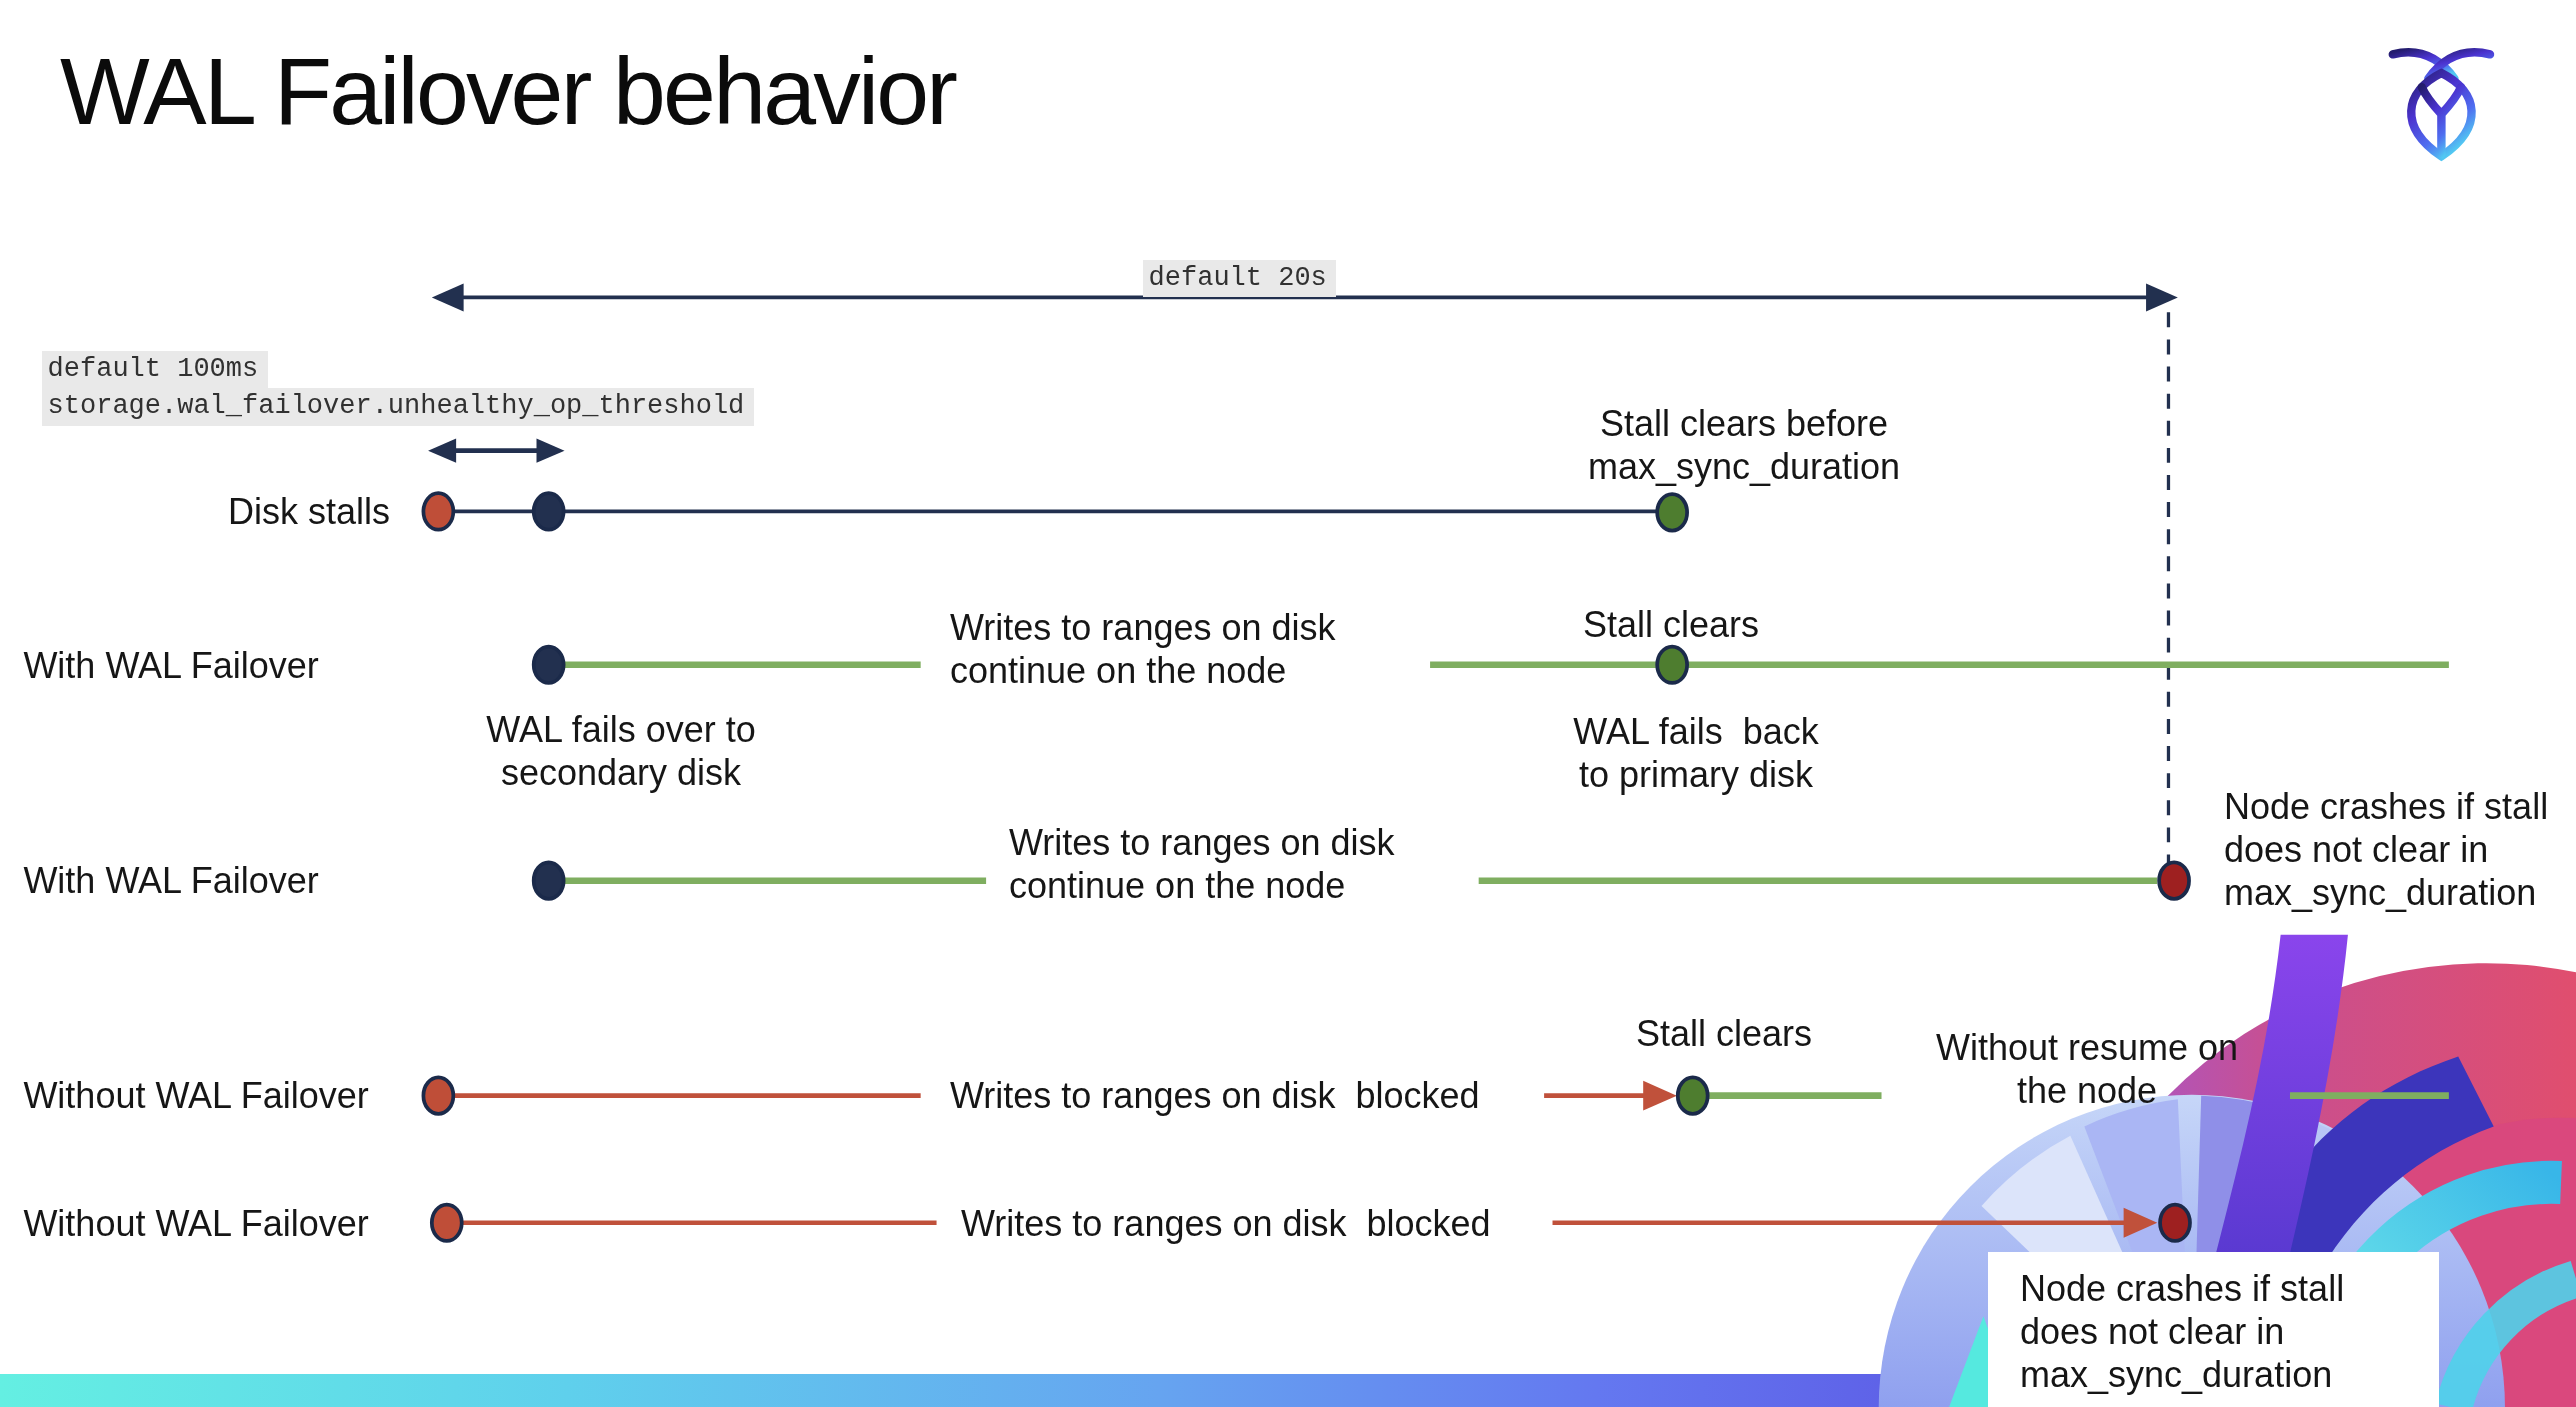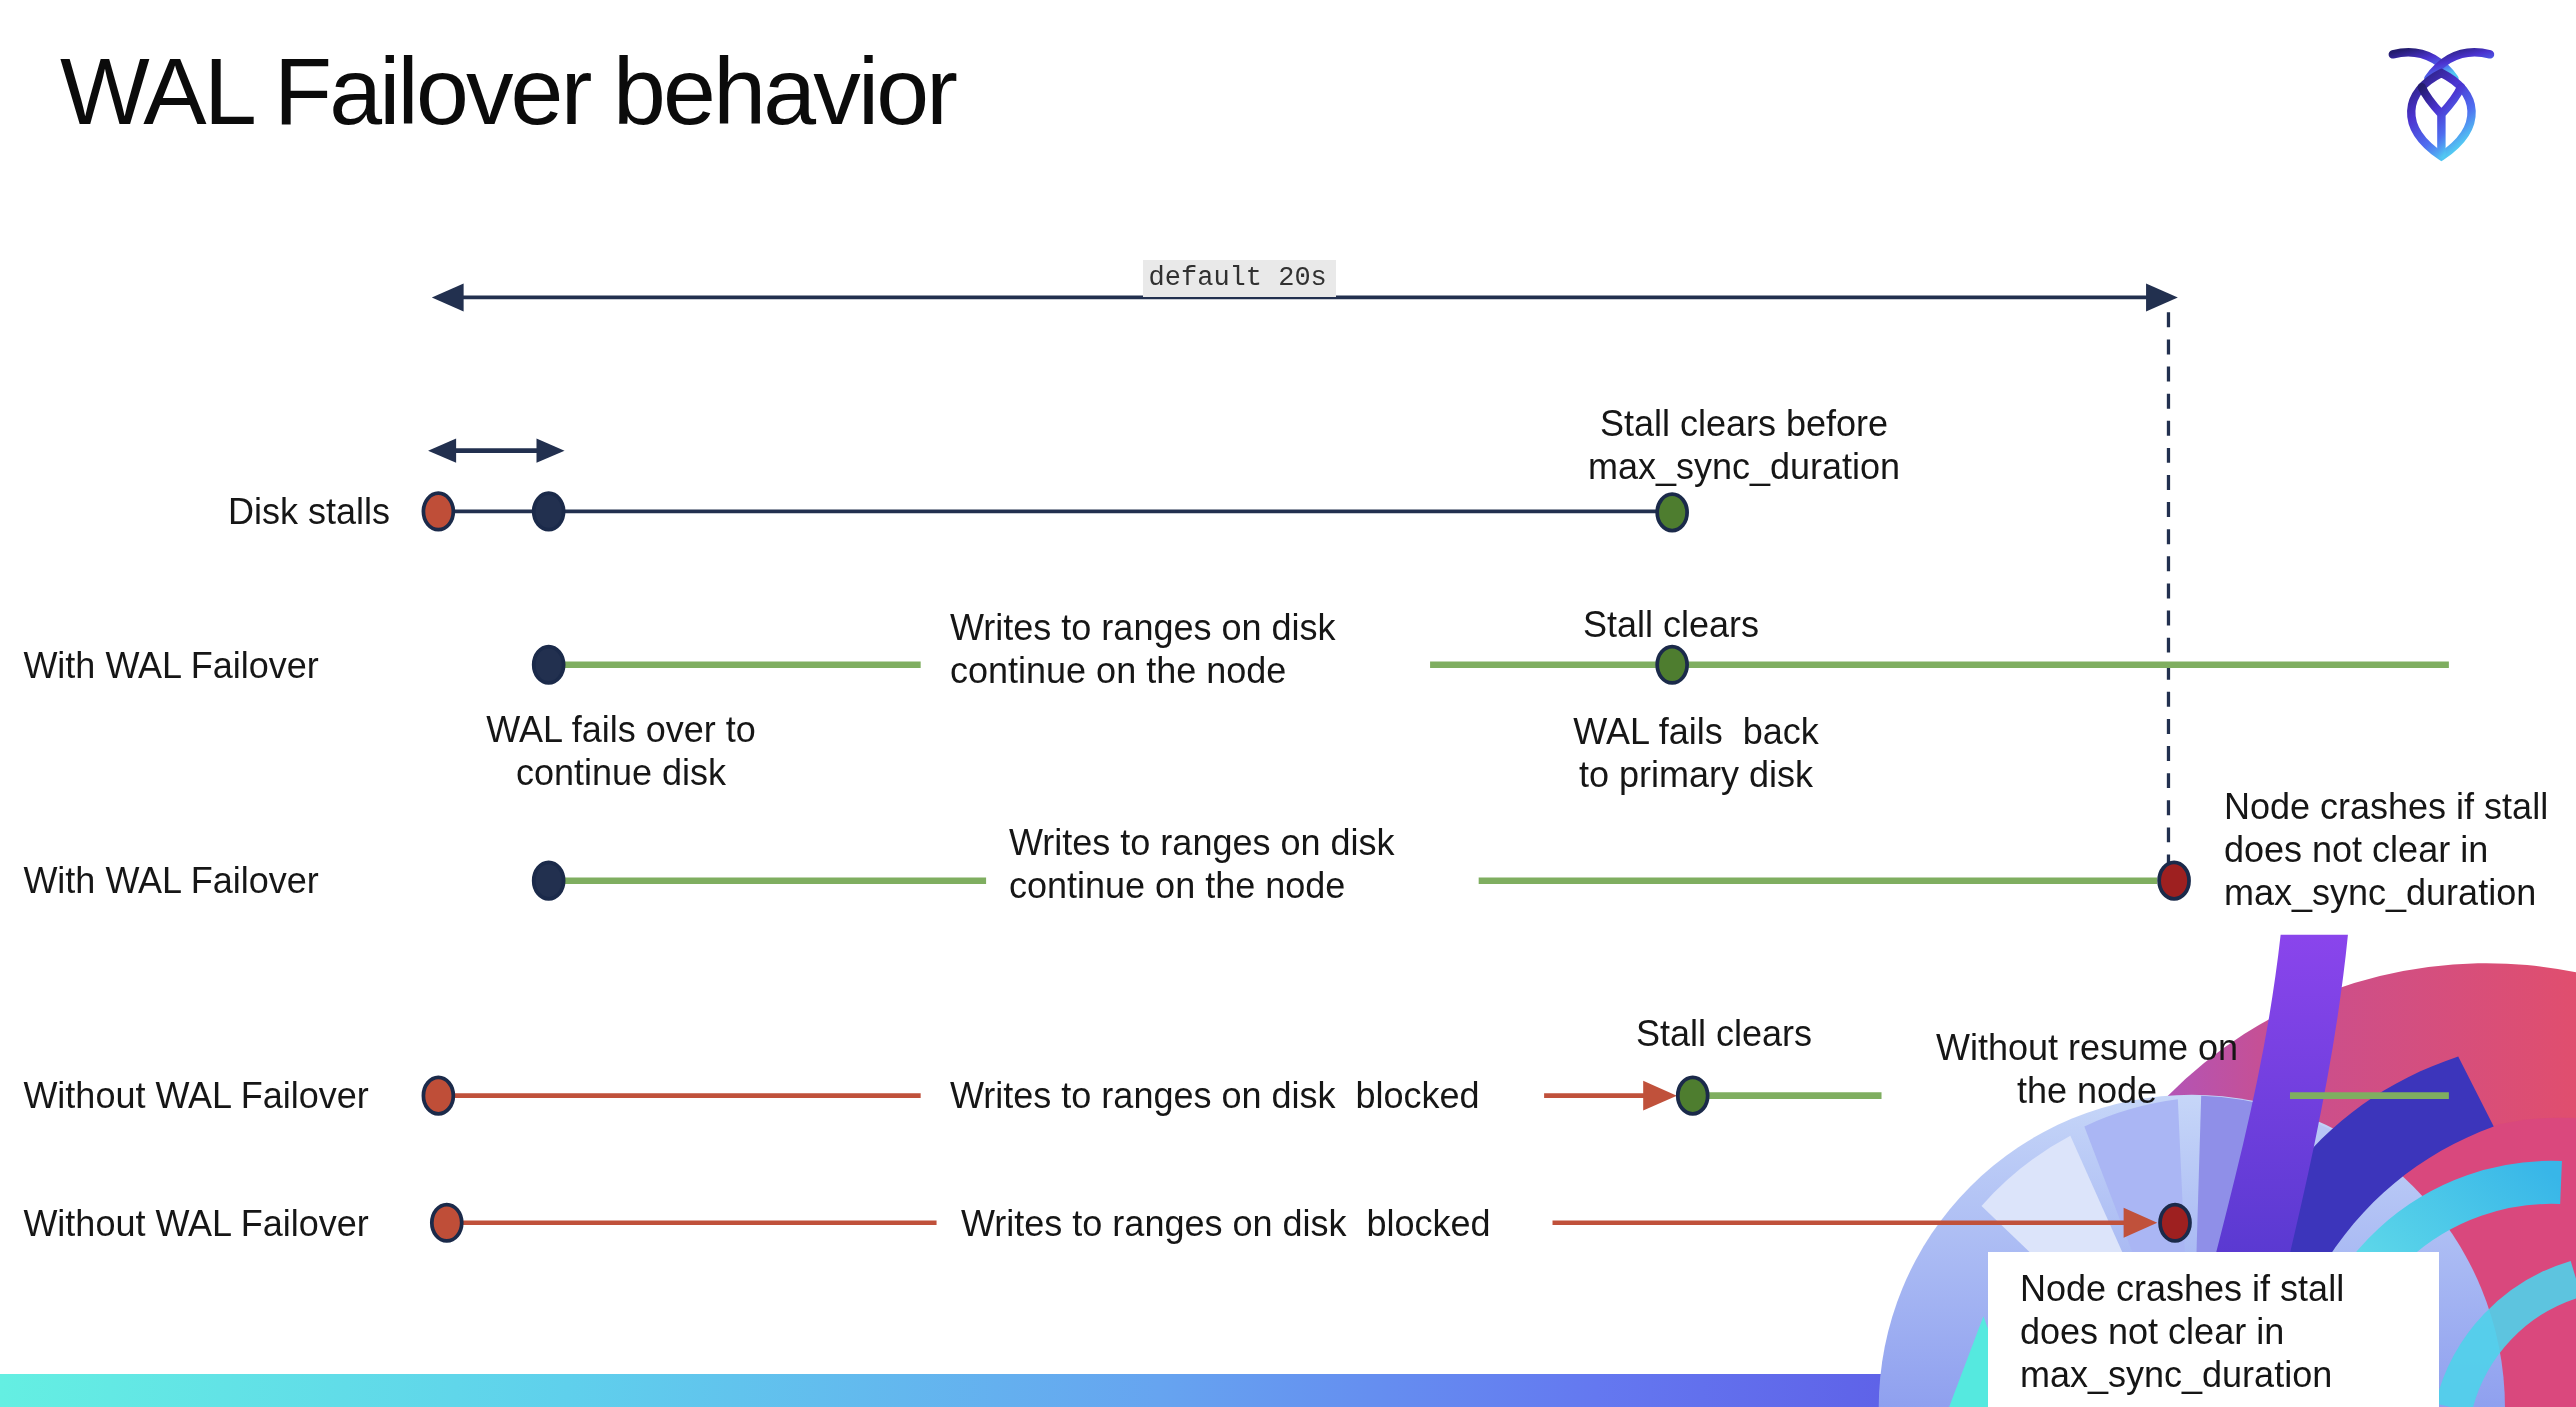--- a/index.html
+++ b/index.html
@@ -127,20 +127,24 @@
       <line x1="1661" y1="1308" x2="2276" y2="1308" stroke="#c0513b" stroke-width="5"></line>
       <polygon points="2308,1308 2272,1292 2272,1324" fill="#c0513b"></polygon>
       <ellipse cx="478" cy="1308" rx="16" ry="19.5" fill="#bf4e38" stroke="#1b2a4a" stroke-width="4"></ellipse>
       <ellipse cx="2327" cy="1308" rx="16" ry="19.5" fill="#9e2020" stroke="#1b2a4a" stroke-width="4"></ellipse>
     </g>
   </svg>
 
   <div class="code" style="left:1137px;top:260px;">
     <span>default 20s</span><br>
   </div>
+  <div class="code" style="left:36px;top:351px;">
+    <span>default 100ms</span><br>
+    <span>storage.wal_failover.unhealthy_op_threshold</span>
+  </div>
 
   <div class="t vc" style="left:228px;top:511px;">Disk stalls</div>
   <div class="t vc" style="left:23.4px;top:665px;">With WAL Failover</div>
   <div class="t vc" style="left:23.4px;top:880px;">With WAL Failover</div>
   <div class="t vc" style="left:23.4px;top:1095px;">Without WAL Failover</div>
   <div class="t vc" style="left:23.4px;top:1223px;">Without WAL Failover</div>
 
   <div class="t ctr" style="left:1744px;top:402px;">
     <span>Stall clears before</span><br>
     <span>max_sync_duration</span>
@@ -148,21 +152,21 @@
 
   <div class="t" style="left:950px;top:606px;">
     <span>Writes to ranges on disk</span><br>
     <span>continue on the node</span>
   </div>
 
   <div class="t ctr" style="left:1671px;top:603px;">Stall clears</div>
 
   <div class="t ctr" style="left:621px;top:708px;">
     <span>WAL fails over to</span><br>
-    <span>continue disk</span>
+    <span>secondary disk</span>
   </div>
 
   <div class="t ctr" style="left:1696px;top:710px;">
     <span class="pre">WAL fails  back</span><br>
     <span>to primary disk</span>
   </div>
 
   <div class="t" style="left:1009px;top:821px;">
     <span>Writes to ranges on disk</span><br>
     <span>continue on the node</span>

